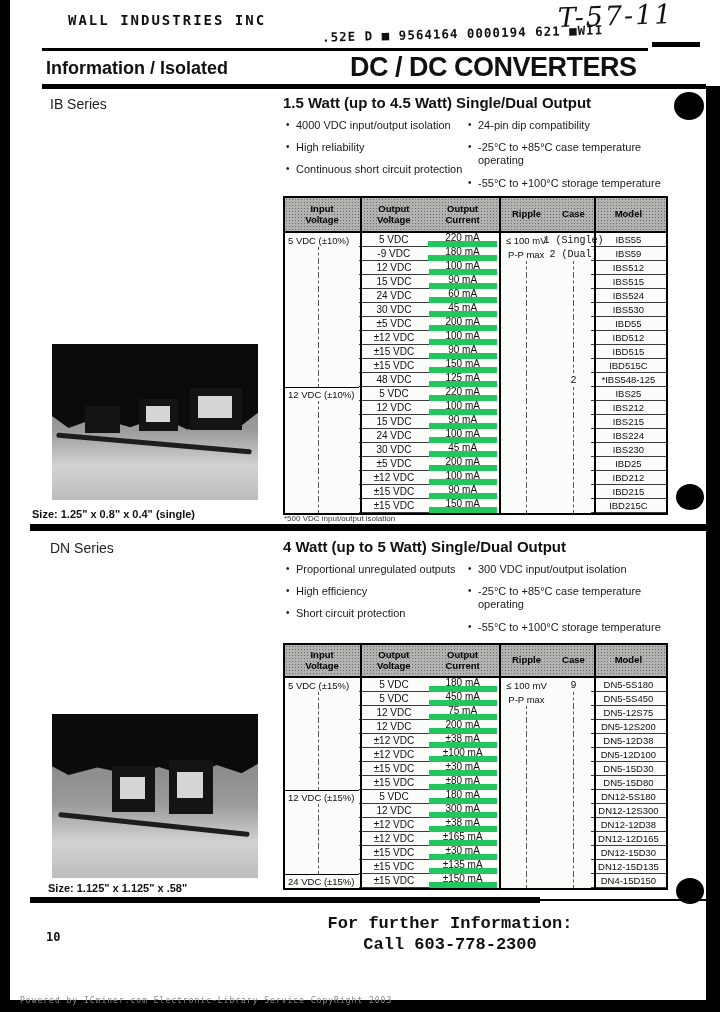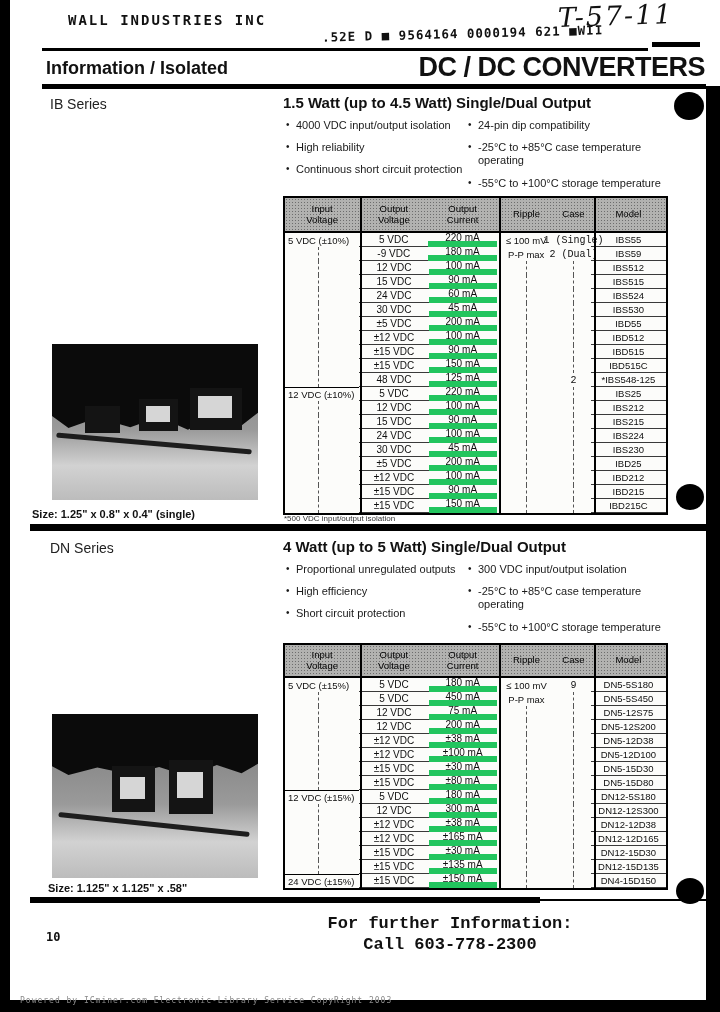--- a/index.html
+++ b/index.html
@@ -7,35 +7,35 @@
         font-family:"Liberation Sans", sans-serif;color:#111;}
   .abs{position:absolute;}
   
   .bar{background:#000;}
   .dot{background:#000;border-radius:50%;}
   
   .company{font-family:"DejaVu Sans Mono", monospace;font-weight:bold;font-size:14px;letter-spacing:2px;}
   .fiche{font-family:"DejaVu Sans Mono", monospace;font-weight:bold;font-size:12.5px;letter-spacing:1px;transform:rotate(-1.5deg);}
   .handw{font-family:"DejaVu Serif", serif;font-style:italic;font-size:27px;transform:rotate(-2deg);letter-spacing:2px;}
   .subtitle{font-weight:bold;font-size:18px;letter-spacing:0;}
-  .bigtitle{font-weight:bold;font-size:27px;letter-spacing:-0.5px;text-align:right;}
+  .bigtitle{font-weight:bold;font-size:27px;letter-spacing:-0.5px;}
   .series{font-size:14px;color:#222;}
   .sect-title{font-weight:bold;font-size:15px;}
   
   .bullets{line-height:1.2;font-size:11px;color:#1a1a1a;}
   .bullet{display:flex;margin-bottom:9px;}
   .bmark{width:10px;flex:0 0 10px;font-size:10px;}
   
   .dtable{box-sizing:border-box;border:2px solid #000;background:#fcfcfa;}
   .thead{position:relative;display:flex;border-bottom:2px solid #000;
          background-color:#b2b2b0;
          background-image:radial-gradient(circle,#6d6d6d 26%,rgba(0,0,0,0) 30%);
          background-size:3px 3px;}
   .thcell{display:flex;align-items:center;justify-content:center;text-align:center;
-          font-weight:normal;font-size:9.5px;line-height:1.1;white-space:pre-line;color:#000;}
+          font-weight:bold;font-size:9.5px;line-height:1.1;white-space:pre-line;color:#000;}
   .tbody{position:relative;}
   .trow{display:flex;height:14px;}
   .tcell{box-sizing:border-box;display:flex;align-items:center;justify-content:center;
          font-size:10px;white-space:nowrap;overflow:visible;color:#0e0e0e;}
   .c-input{width:75px;justify-content:flex-start;padding-left:3px;font-size:9.5px;}
   .c-out{width:70px;border-bottom:1px solid #3a3a3a;}
   .c-cur{width:69px;border-bottom:6px solid #22c55e;text-align:center;}
   .c-ripple{width:60px;font-size:9.5px;}
   .c-case{width:35px;font-size:10px;font-family:Liberation Mono, monospace;}
   .c-model{width:76px;border-bottom:1px solid #3a3a3a;font-size:9.5px;}

